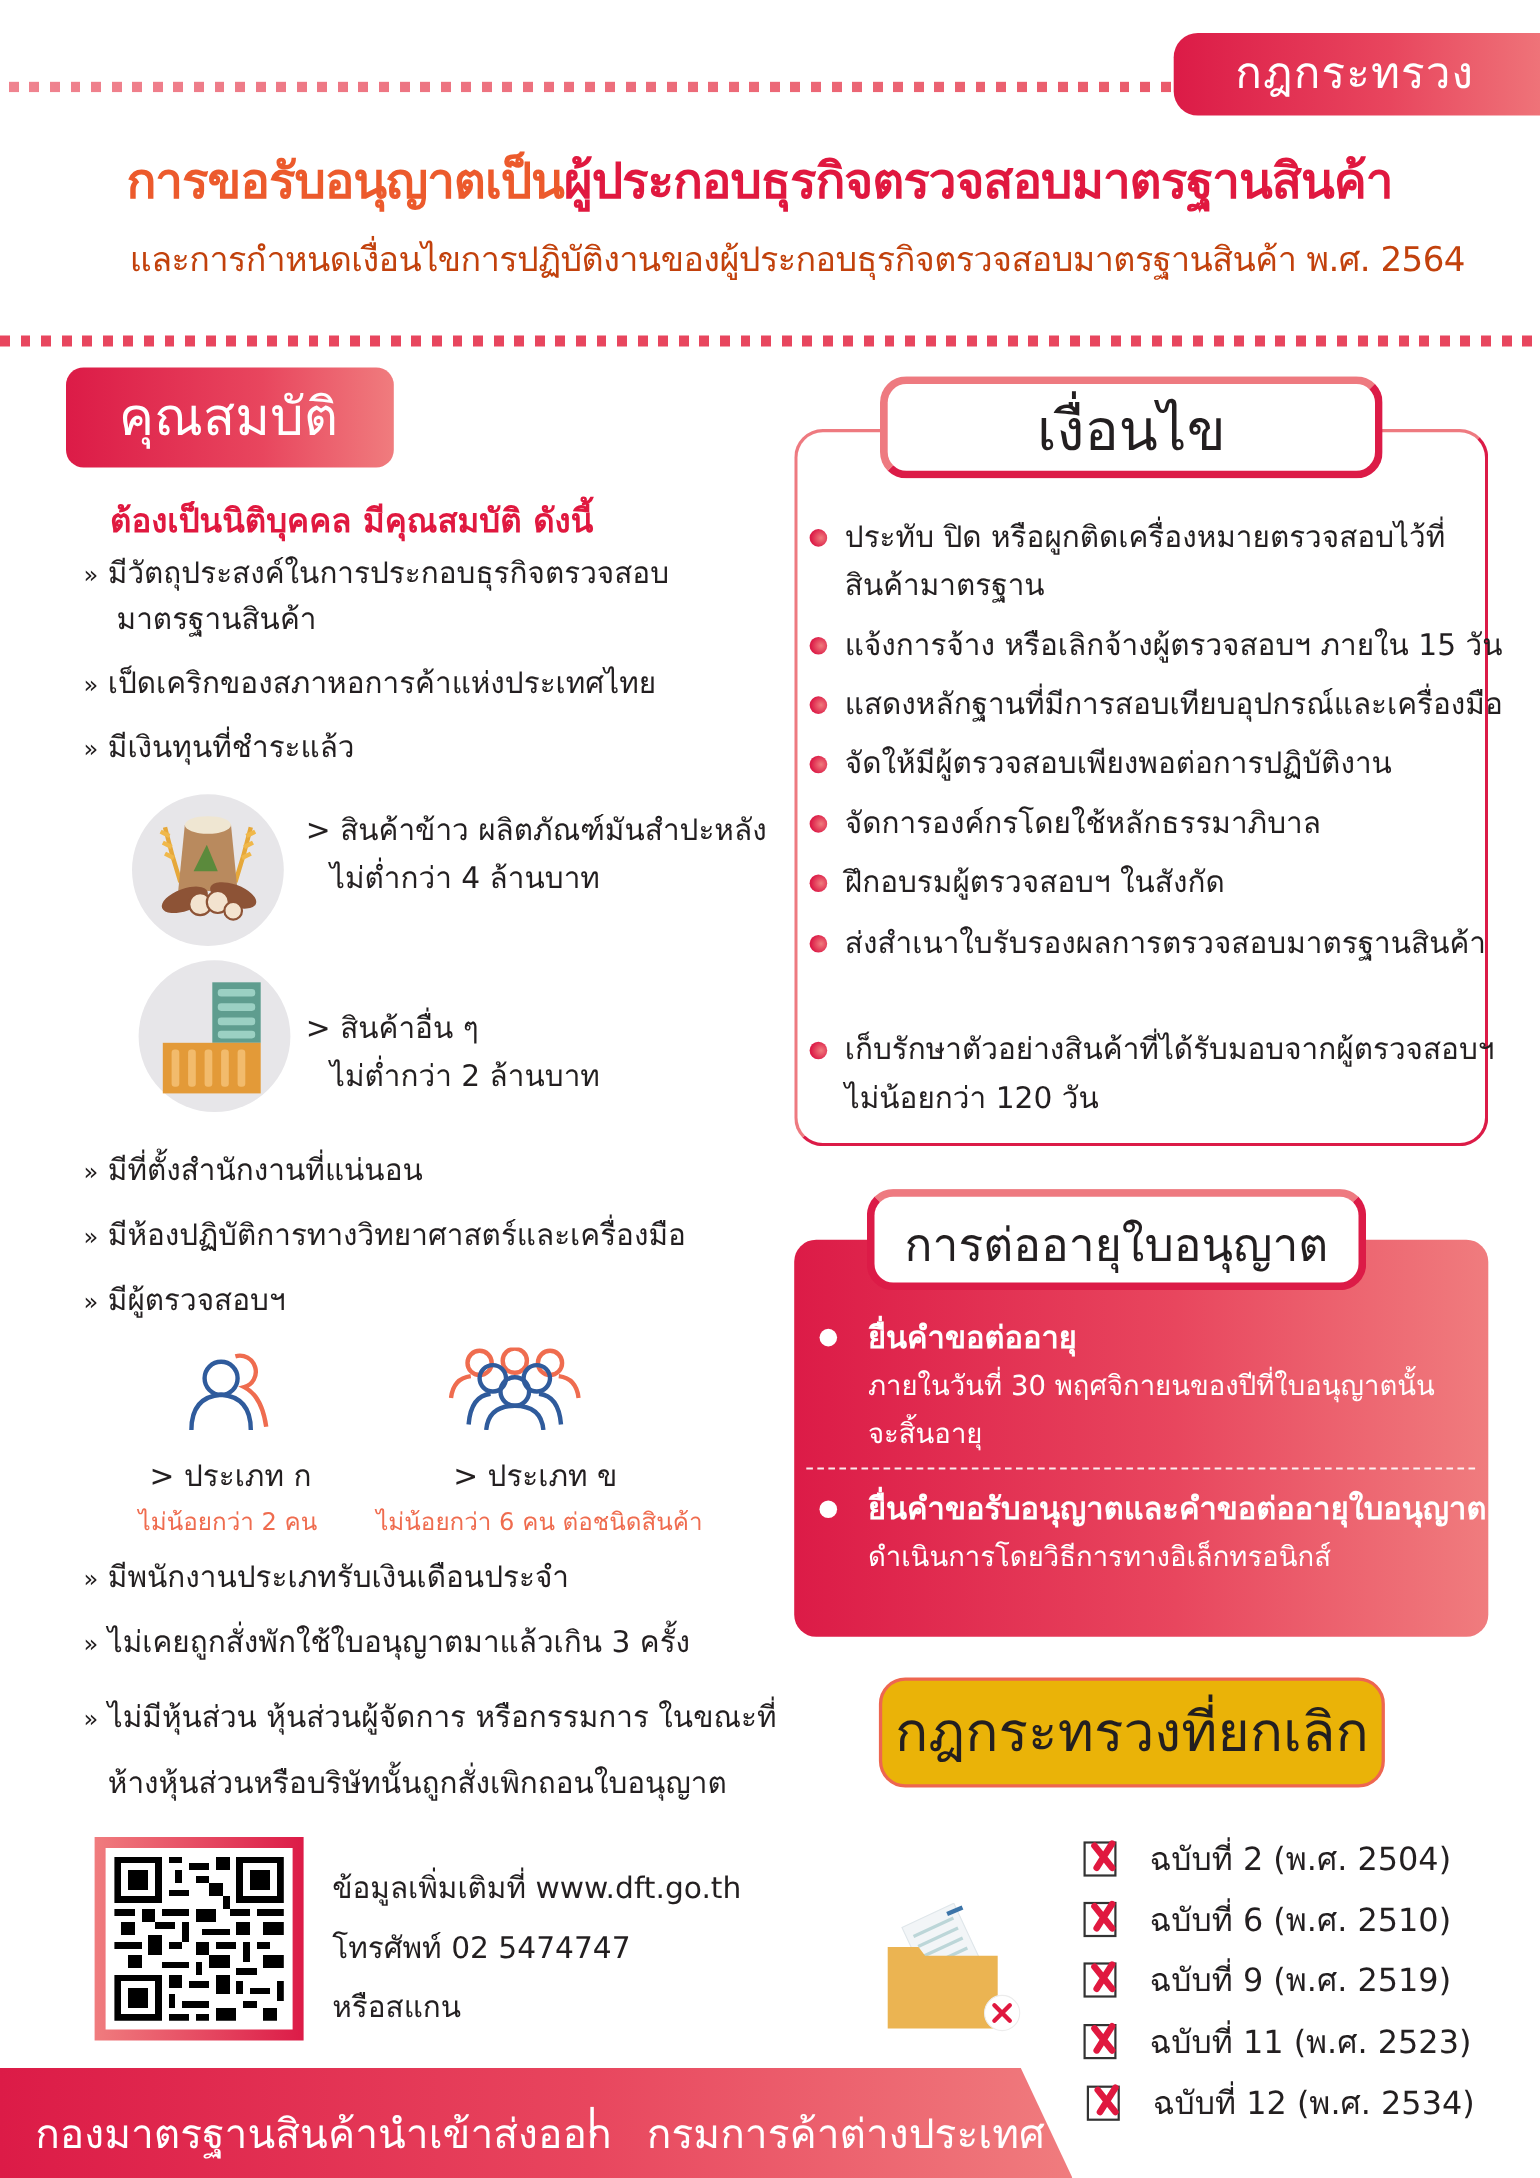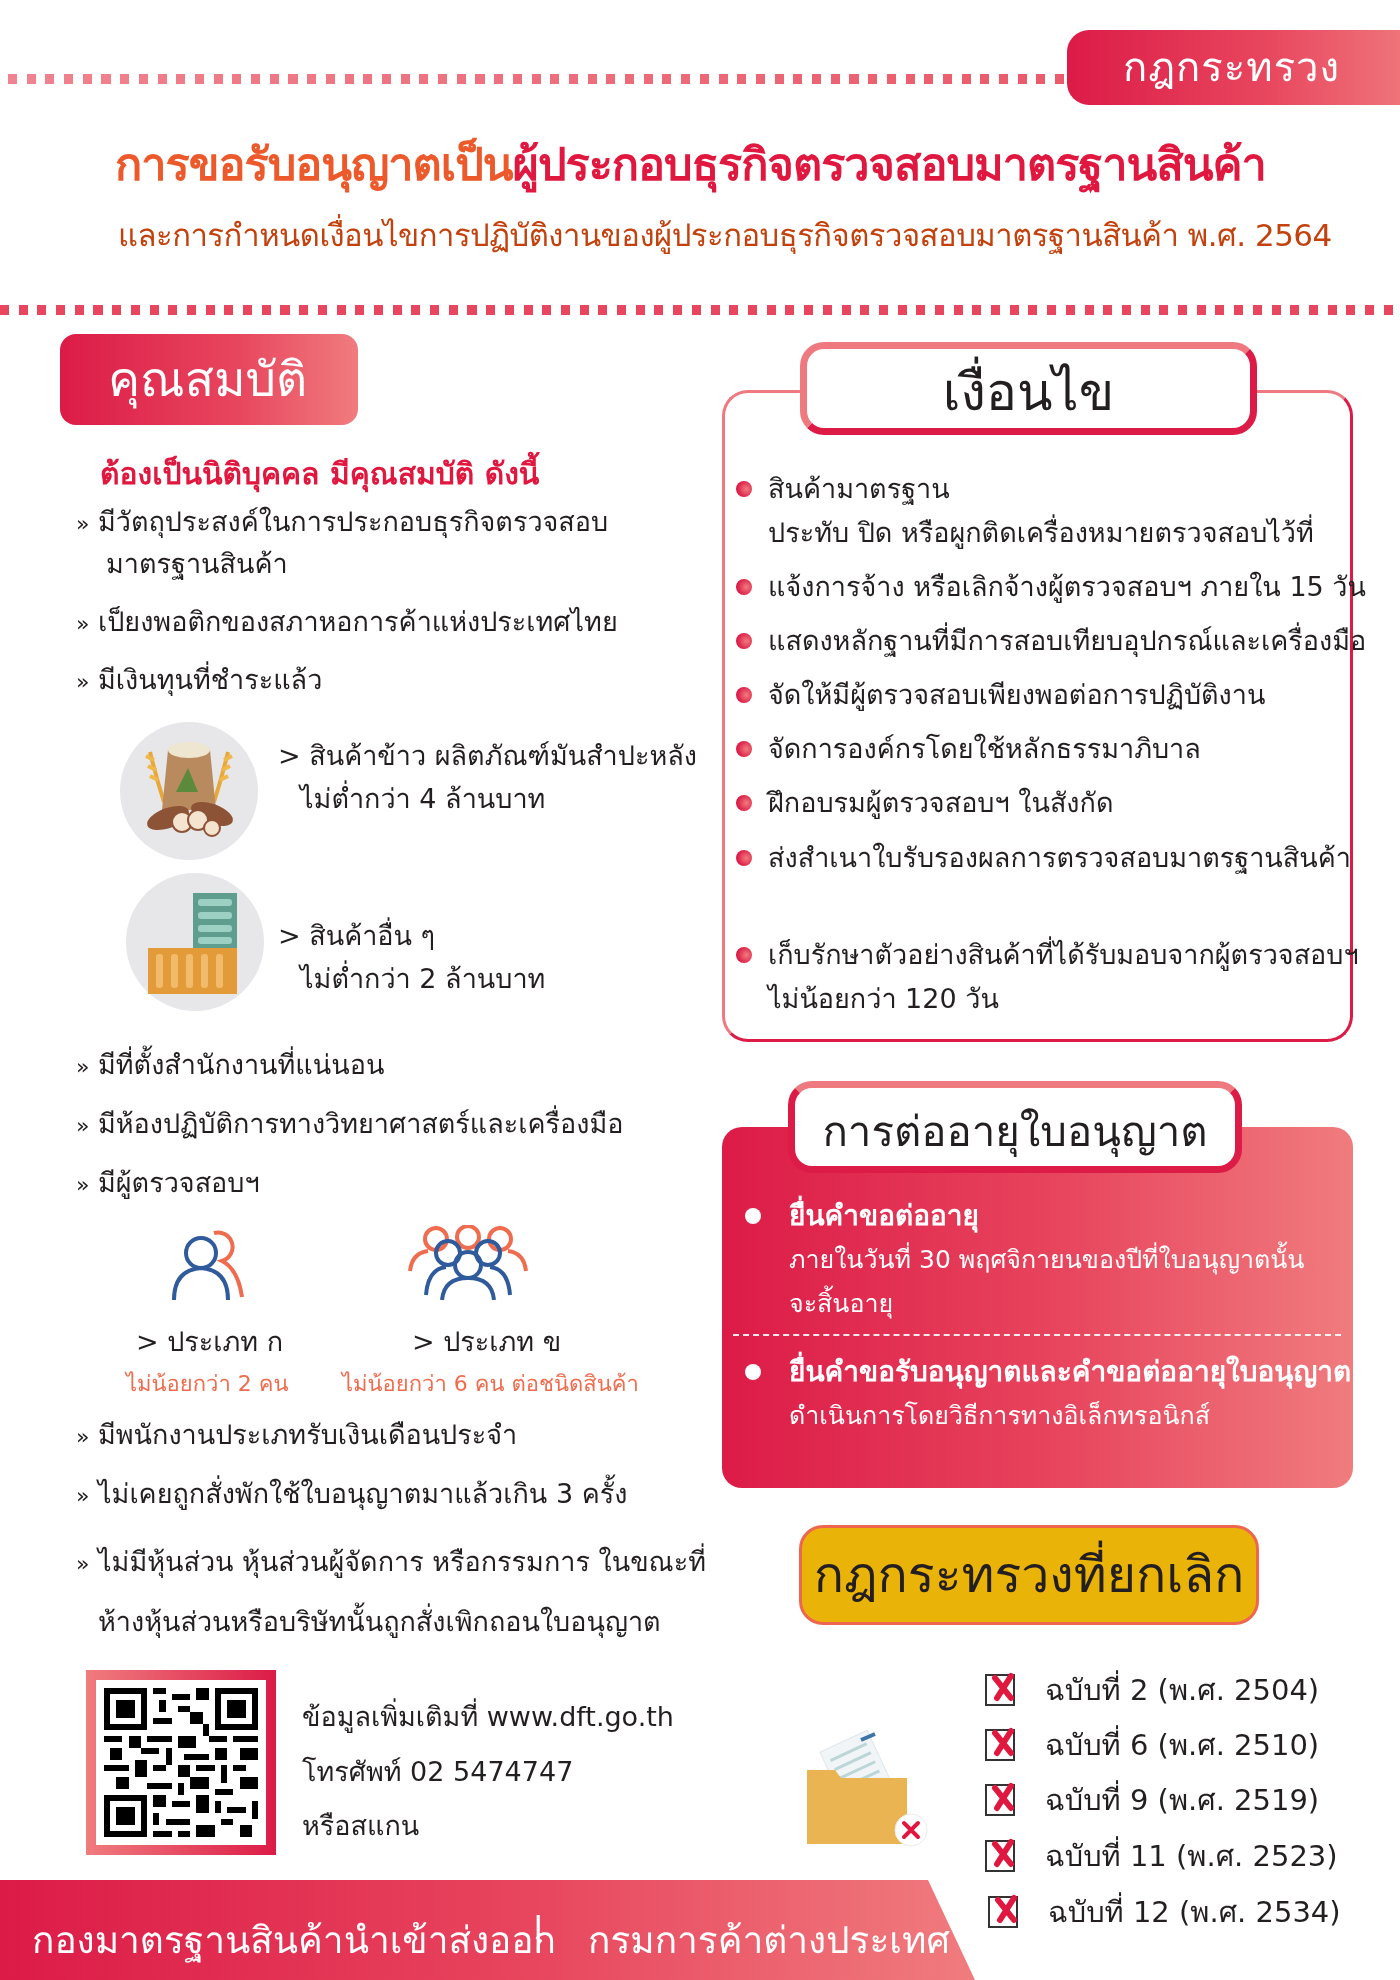--- a/index.html
+++ b/index.html
@@ -91,21 +91,21 @@
 <div class="dashes dash-bottom"></div>
 
 <div class="abs qual-badge">คุณสมบัติ</div>
 <div class="abs qual-sub">ต้องเป็นนิติบุคคล มีคุณสมบัติ ดังนี้</div>
 
 <div class="qual-item" style="top:502px;">
   <span class="bullet">»</span><span>มีวัตถุประสงค์ในการประกอบธุรกิจตรวจสอบ</span>
   <span class="cont">มาตรฐานสินค้า</span>
 </div>
 <div class="qual-item" style="top:602px;">
-  <span class="bullet">»</span><span>เป็ยงพอติกของสภาหอการค้าแห่งประเทศไทย</span>
+  <span class="bullet">»</span><span>เป็ดเคริกของสภาหอการค้าแห่งประเทศไทย</span>
 </div>
 <div class="qual-item" style="top:660px;">
   <span class="bullet">»</span><span>มีเงินทุนที่ชำระแล้ว</span>
 </div>
 
 <div class="circle" style="left:120px; top:722px; width:138px; height:138px;">
   <svg width="138" height="138" viewBox="0 0 138 138">
     <path d="M30 30 q6 25 14 50" stroke="#e6a83a" stroke-width="4" fill="none"></path>
     <path d="M108 30 q-6 25 -14 50" stroke="#e6a83a" stroke-width="4" fill="none"></path>
     <path d="M26 34 l8 4 M28 44 l8 4 M30 54 l8 4 M112 34 l-8 4 M110 44 l-8 4 M108 54 l-8 4" stroke="#f0b84a" stroke-width="4"></path>
@@ -184,22 +184,22 @@
 <div class="qual-item" style="top:1533px; line-height:58px;">
   <span class="bullet">»</span><span>ไม่มีหุ้นส่วน หุ้นส่วนผู้จัดการ หรือกรรมการ ในขณะที่</span>
   <span class="cont" style="padding-left:22px;">ห้างหุ้นส่วนหรือบริษัทนั้นถูกสั่งเพิกถอนใบอนุญาต</span>
 </div>
 
 <div class="abs cond-box"></div>
 <div class="tab cond-tab">เงื่อนไข</div>
 
 <div class="cond-item" style="top:467px;">
   <span class="dot"></span>
+  <span class="txt">ประทับ ปิด หรือผูกติดเครื่องหมายตรวจสอบไว้ที่</span>
   <span class="txt">สินค้ามาตรฐาน</span>
-  <span class="txt">ประทับ ปิด หรือผูกติดเครื่องหมายตรวจสอบไว้ที่</span>
 </div>
 <div class="cond-item" style="top:565px;">
   <span class="dot"></span>
   <span class="txt">แจ้งการจ้าง หรือเลิกจ้างผู้ตรวจสอบฯ  ภายใน 15 วัน</span>
 </div>
 <div class="cond-item" style="top:619px;">
   <span class="dot"></span>
   <span class="txt">แสดงหลักฐานที่มีการสอบเทียบอุปกรณ์และเครื่องมือ</span>
 </div>
 <div class="cond-item" style="top:673px;">

